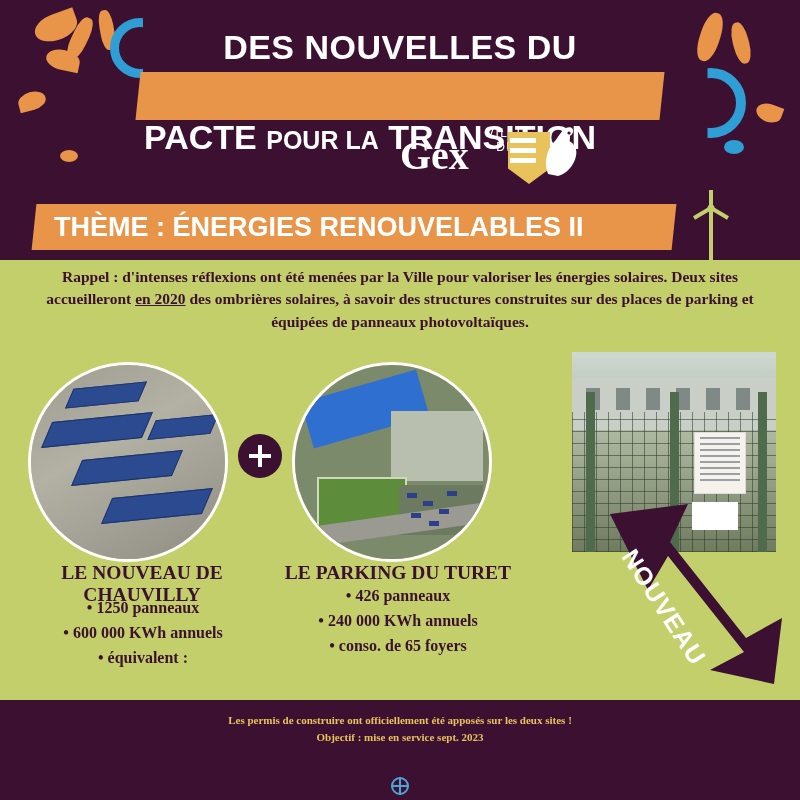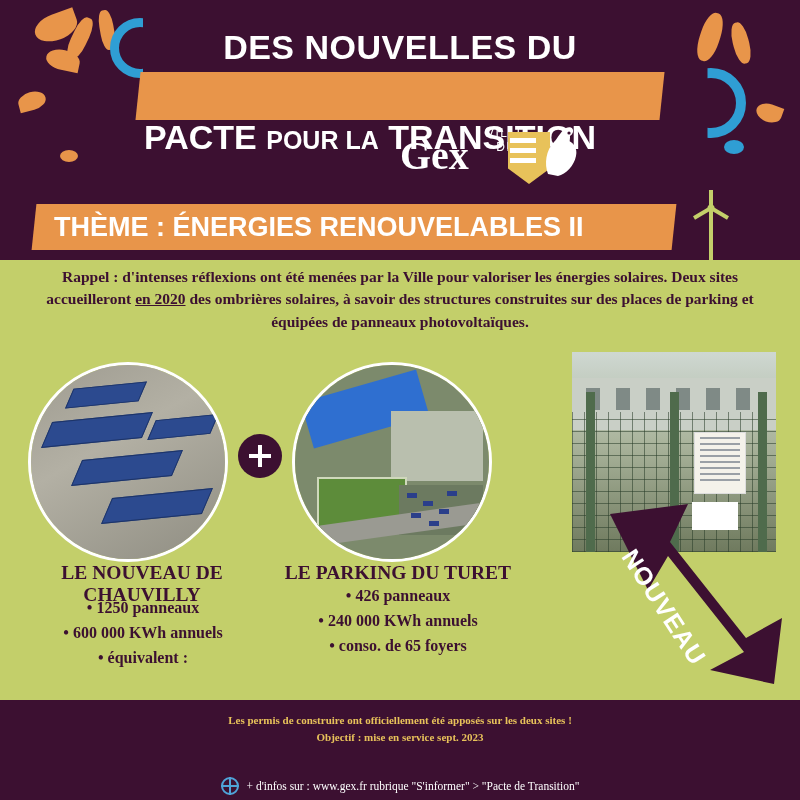--- a/index.html
+++ b/index.html
@@ -325,16 +325,15 @@
     <div>• conso. de 65 foyers</div>
   </div>
 
   <div class="bottom"></div>
   <div class="concl">
     <div>Les permis de construire ont officiellement été apposés sur les deux sites !</div>
     <div>Objectif : mise en service sept. 2023</div>
   </div>
   <div class="footer-bar">
     <span class="globe"></span>
-    <span class="footer-text">+ d'infos sur : www.gex.fr rubrique "S'informer" &gt; "Pacte de Transition"</span>
   </div>
 
 </div>
 
 </body></html>

